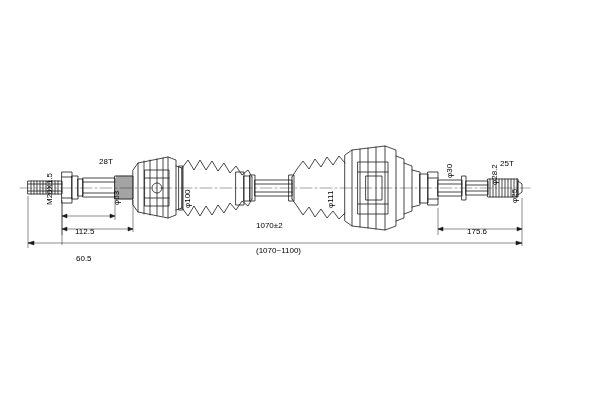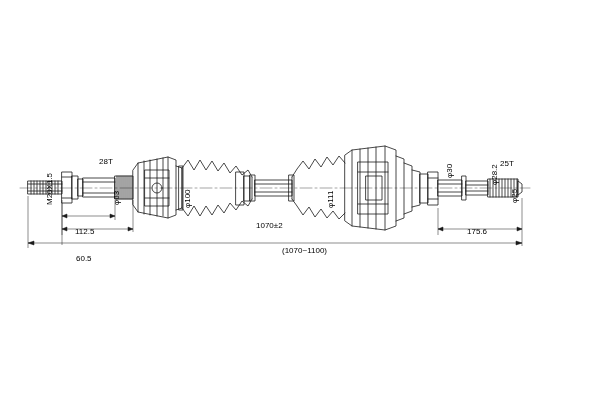--- a/index.html
+++ b/index.html
@@ -207,15 +207,15 @@
   <div class="lbl" style="left:500px;top:160px;">25T</div>
 
   <div class="lbl" style="left:76px;top:215px;margin-top:40px;">60.5</div>
 
   <div class="lbl" style="left:75px;top:228px;">112.5</div>
 
   <div class="lbl" style="left:467px;top:228px;">175.6</div>
 
   <div class="lbl" style="left:256px;top:222px;">1070±2</div>
 
-  <div class="lbl" style="left:264px;top:247px;padding-left:18px;">(1070~1100)</div>
+  <div class="lbl" style="left:238px;top:247px;padding-left:18px;">(1070~1100)</div>
 
 </div>
 
 </body></html>

